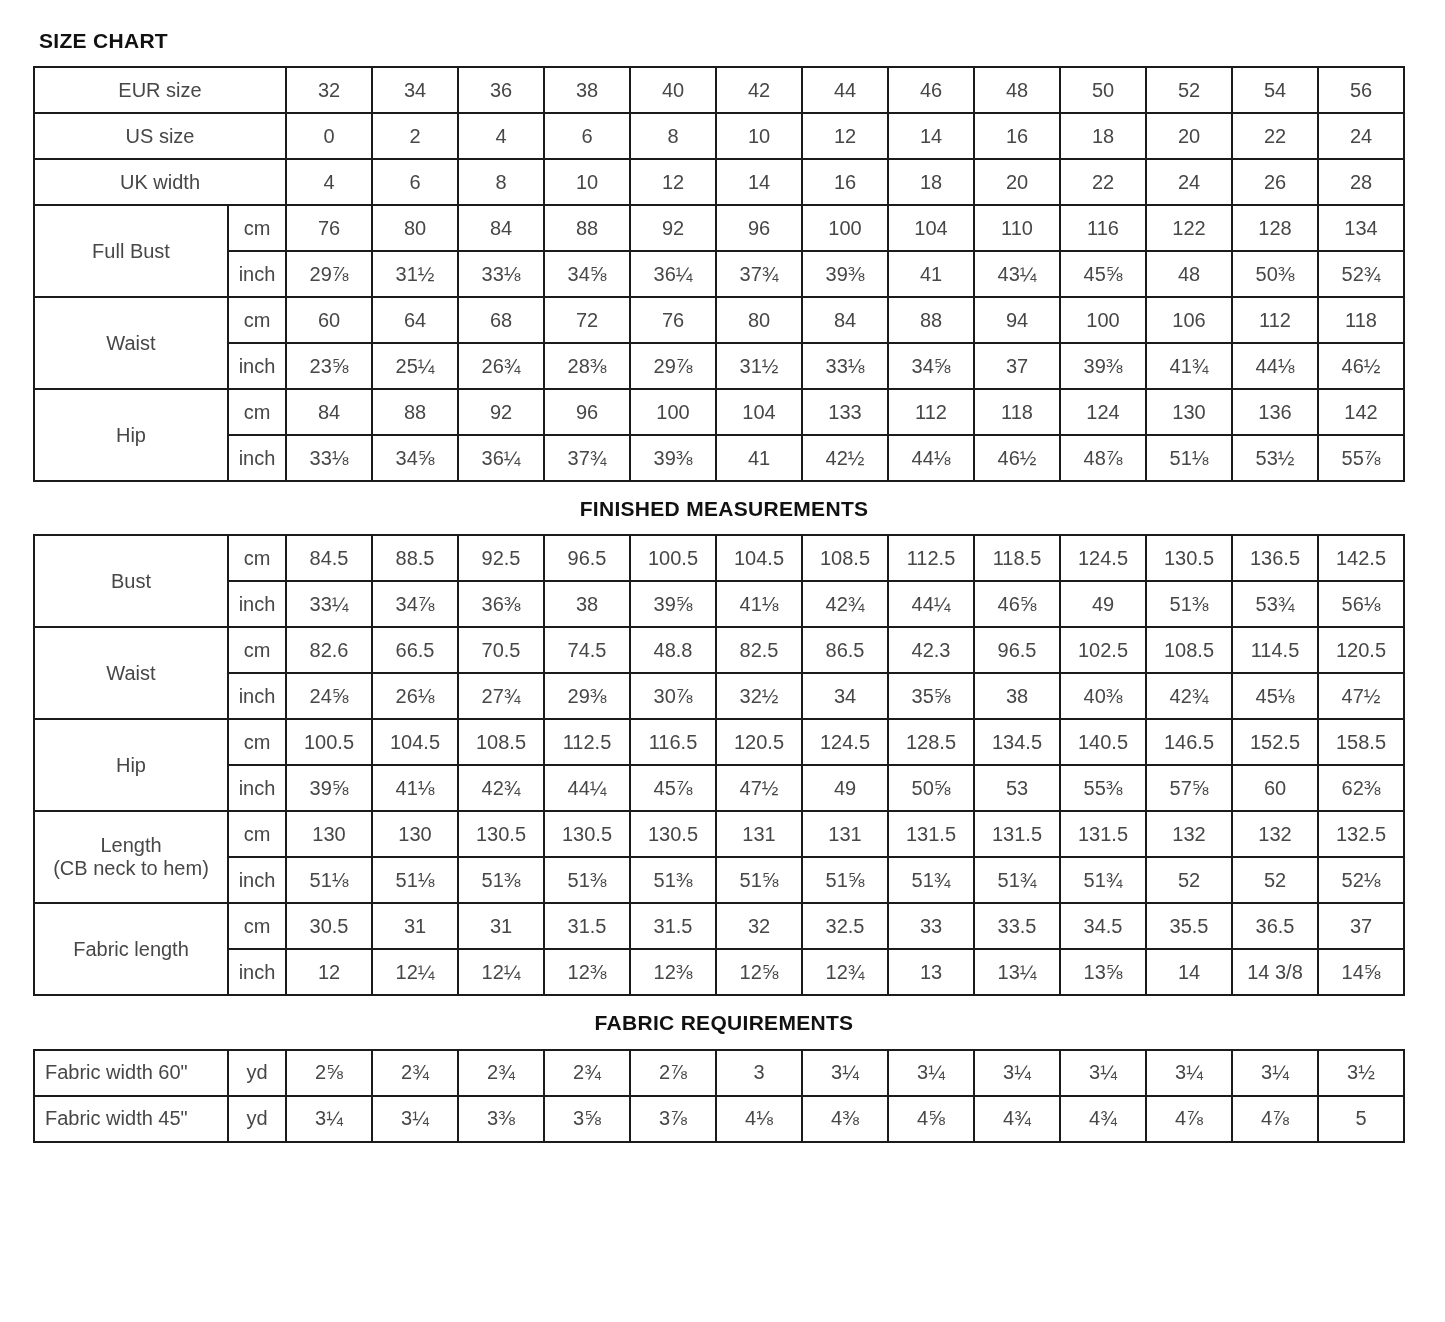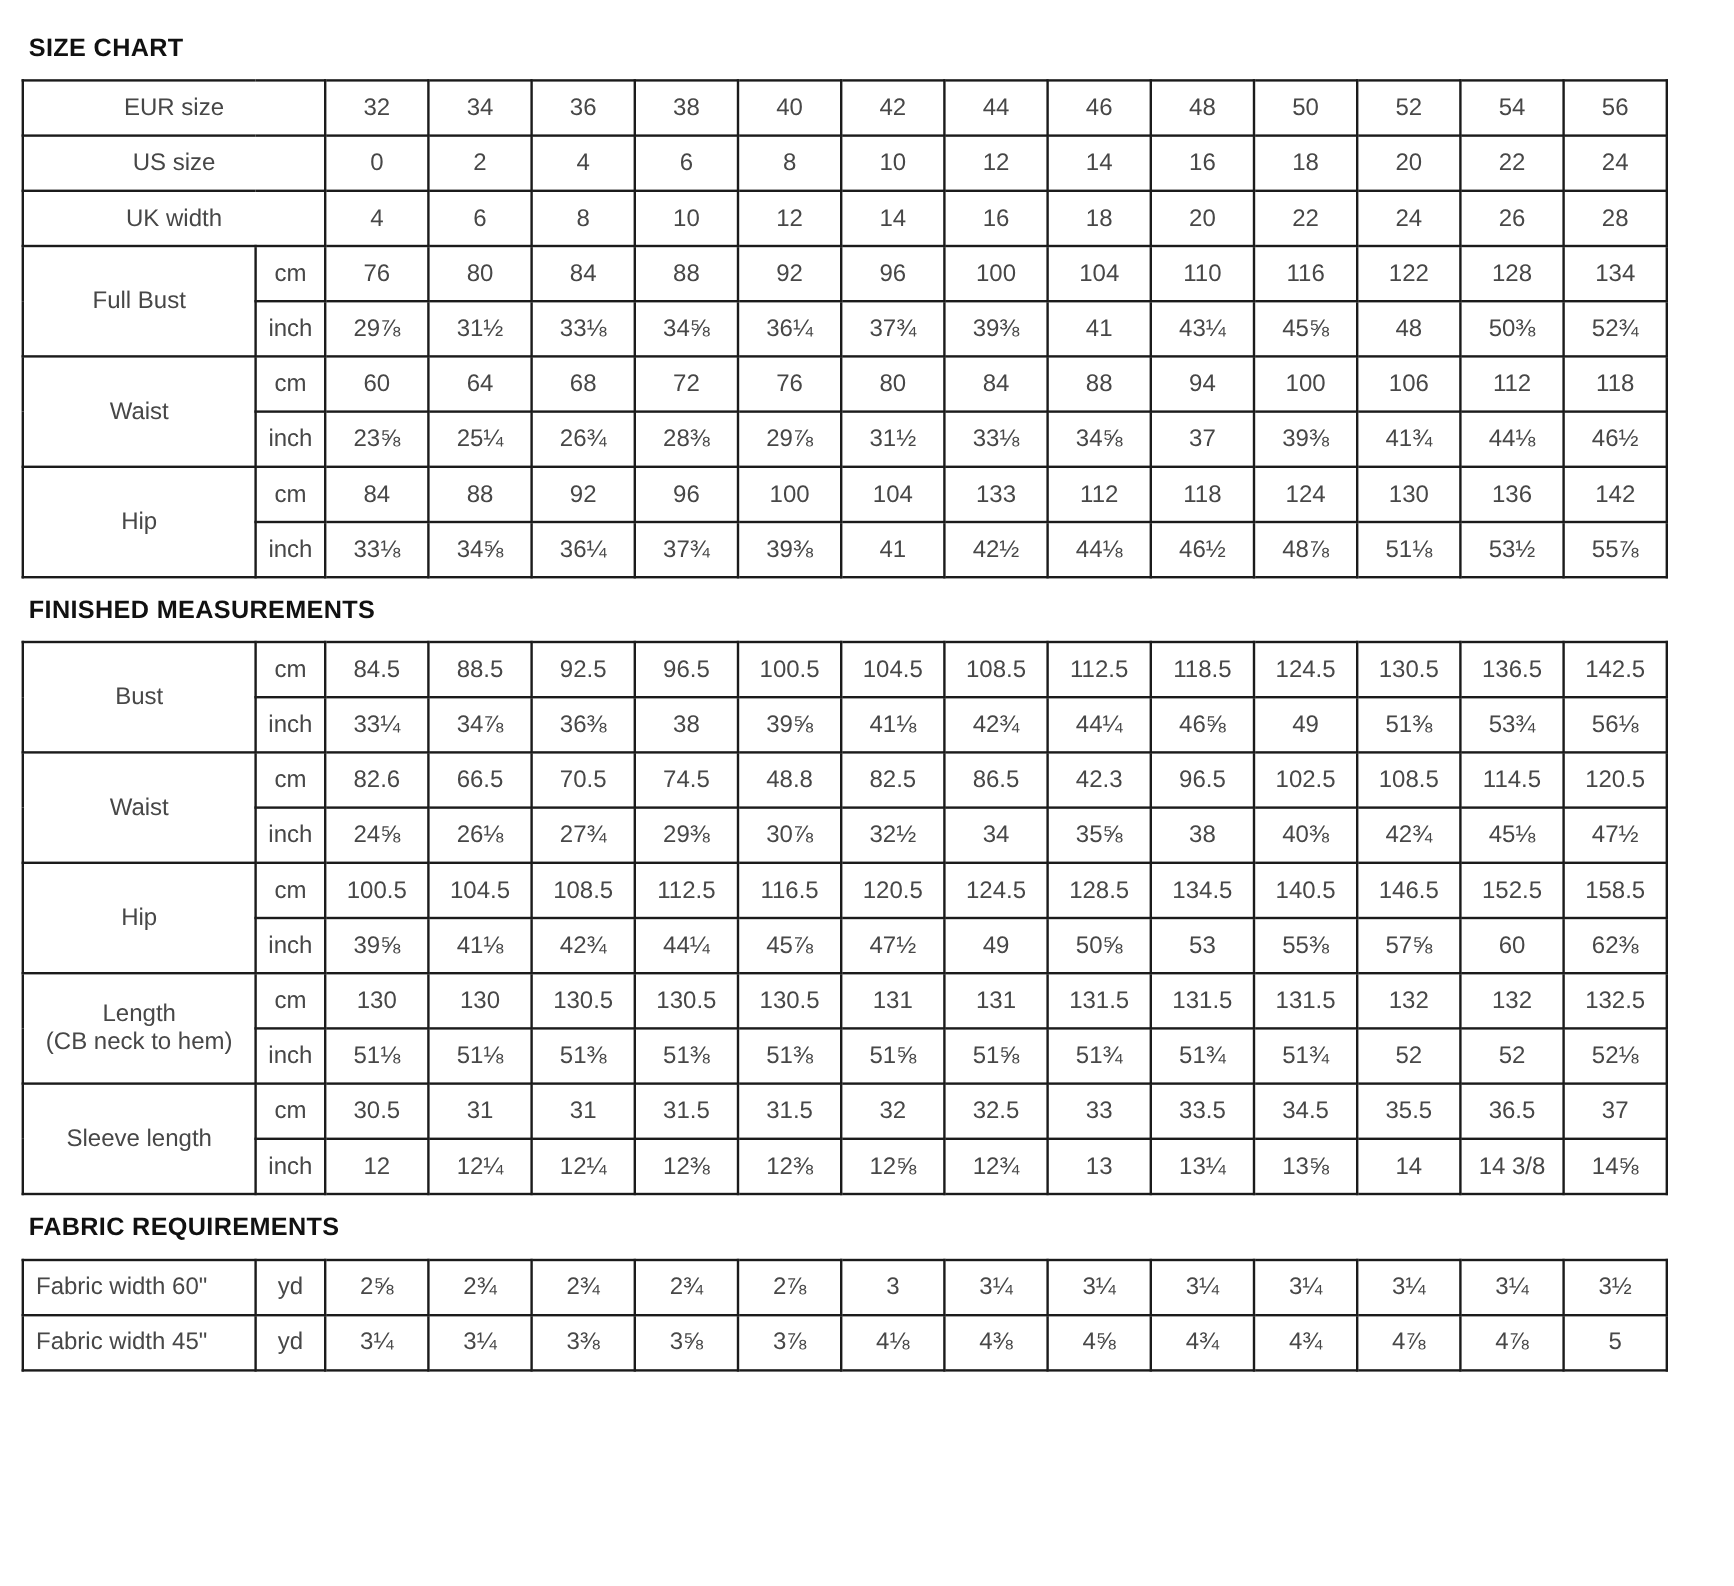--- a/index.html
+++ b/index.html
@@ -8,33 +8,34 @@
     background: #ffffff;
   }
   body {
     width: 1445px;
     height: 1322px;
     font-family: "Liberation Sans", "DejaVu Sans", sans-serif;
     color: #474747;
     box-sizing: border-box;
   }
   .page {
-    padding: 28px 36px 0 18px;
+    padding: 28px 36px 0 33px;
     box-sizing: border-box;
   }
   .section-title {
     font-size: 21px;
     font-weight: bold;
     color: #111111;
     letter-spacing: 0.3px;
     margin: 0 0 13px 6px;
     line-height: 1.2;
   }
   .section + .section .section-title {
     margin-top: 14px;
+    text-align: center;
   }
   table.data-table {
     border-collapse: collapse;
     table-layout: fixed;
     width: 1371px;
   }
   table.data-table td {
     border: 2px solid #1b1b1b;
     height: 46px;
     padding: 0 2px;
@@ -375,21 +376,21 @@
             <td>51⅝</td>
             <td>51⅝</td>
             <td>51¾</td>
             <td>51¾</td>
             <td>51¾</td>
             <td>52</td>
             <td>52</td>
             <td>52⅛</td>
           </tr>
           <tr>
-            <td rowspan="2">Sleeve length</td>
+            <td rowspan="2">Fabric length</td>
             <td>cm</td>
             <td>30.5</td>
             <td>31</td>
             <td>31</td>
             <td>31.5</td>
             <td>31.5</td>
             <td>32</td>
             <td>32.5</td>
             <td>33</td>
             <td>33.5</td>

